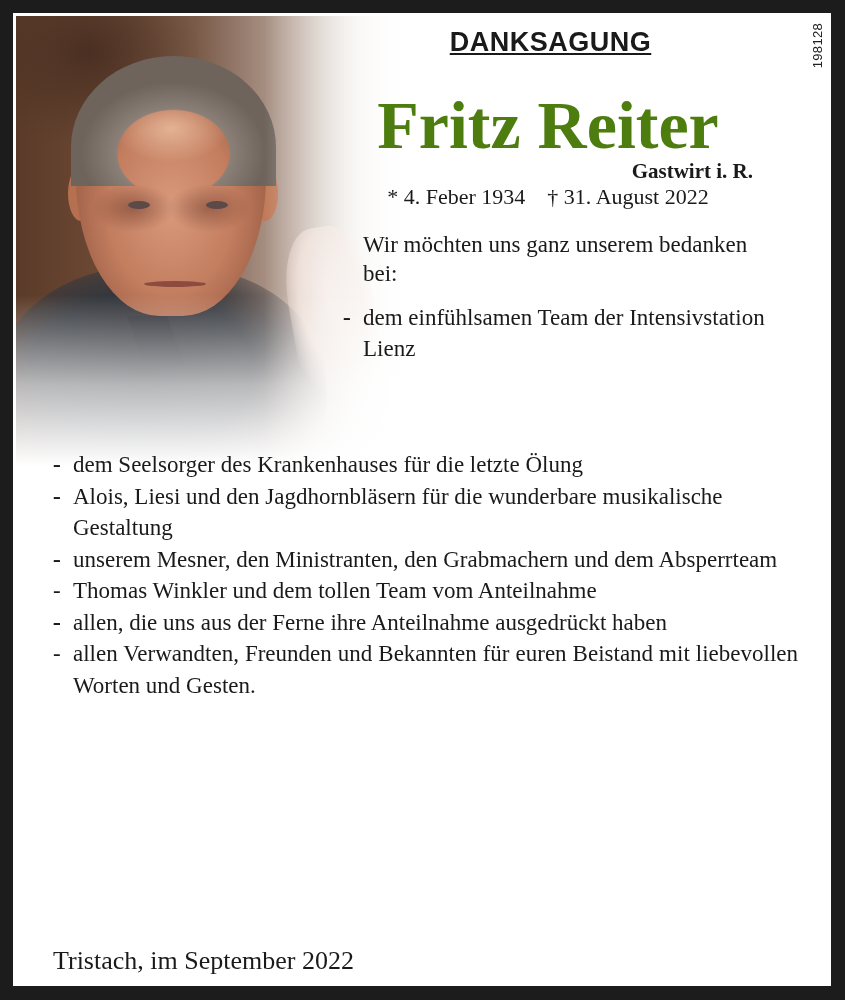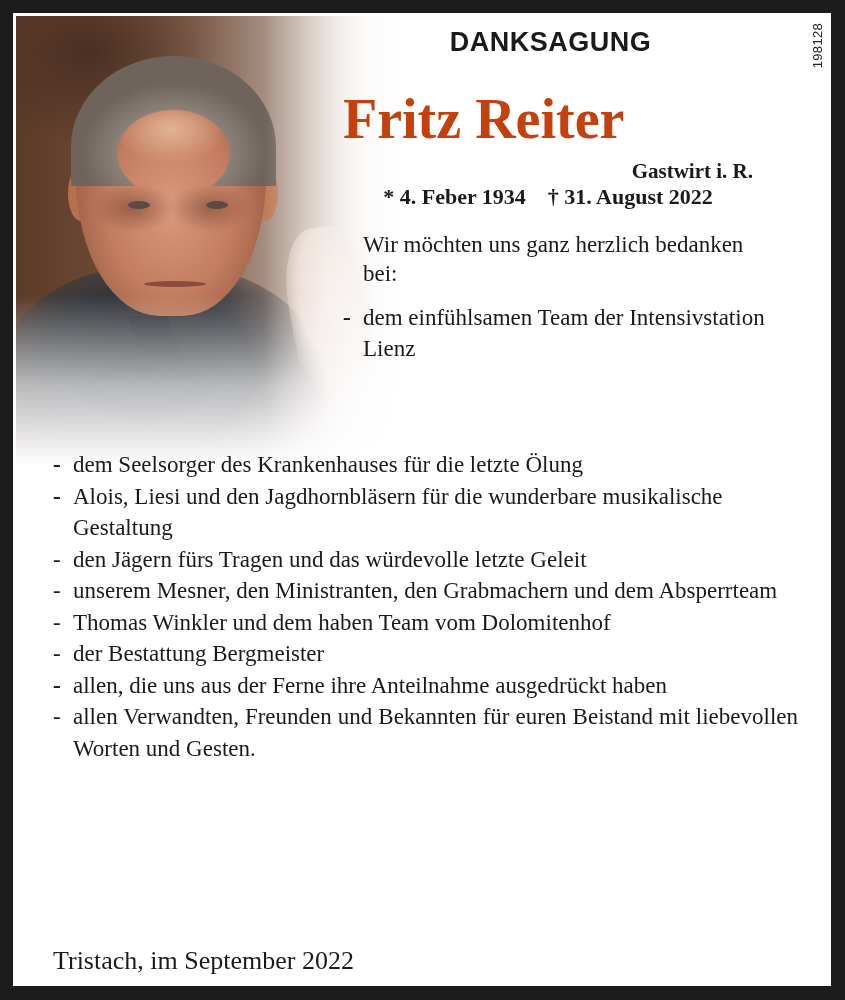--- a/index.html
+++ b/index.html
@@ -113,42 +113,43 @@
   }
   .heading {
     position: absolute;
     left: 370px; top: 14px; width: 335px;
     text-align: center;
     font-family: "Liberation Sans", sans-serif;
     font-weight: bold;
     font-size: 27px;
     letter-spacing: 0.5px;
     color: #1a1a1a;
+    text-decoration: underline;
   }
   .name {
     position: absolute;
     left: 330px; top: 78px; width: 410px;
-    text-align: left;
-    font-weight: bold;
-    font-size: 56px;
+    text-align: center;
+    font-weight: bold;
+    font-size: 68px;
     line-height: 1;
-    color: #c2410c;
+    color: #4d7c0f;
   }
   .occupation {
     position: absolute;
     left: 330px; top: 146px; width: 410px;
     text-align: right;
     font-weight: bold;
     font-size: 21px;
   }
   .dates {
     position: absolute;
     left: 330px; top: 171px; width: 410px;
     text-align: center;
-    font-weight: bold;
+    font-weight: normal;
     font-size: 22px;
     white-space: pre;
   }
   .intro {
     position: absolute;
     left: 350px; top: 217px; width: 400px;
     font-size: 23px;
     line-height: 29px;
   }
   .list {
@@ -207,36 +208,36 @@
     <div class="fade-b"></div>
   </div>
 
   <div class="ref-number">198128</div>
 
   <div class="heading">DANKSAGUNG</div>
   <div class="name">Fritz Reiter</div>
   <div class="occupation">Gastwirt i. R.</div>
   <div class="dates"><span>* 4. Feber 1934</span>    <span>† 31. August 2022</span></div>
 
-  <div class="intro">Wir möchten uns ganz herzlich bedanken bei:</div>
+  <div class="intro">Wir möchten uns ganz unserem bedanken bei:</div>
 
   <ul class="list list-top">
     <li><span class="dash">-</span></li>
     <li><span class="dash">-</span><span>dem einfühlsamen Team der Intensivstation Lienz</span></li>
   </ul>
 
   <ul class="list list-main">
     <li><span class="dash">-</span></li>
     <li><span class="dash">-</span><span>dem Seelsorger des Krankenhauses für die letzte Ölung</span></li>
     <li><span class="dash">-</span></li>
     <li><span class="dash">-</span><span>Alois, Liesi und den Jagdhornbläsern für die wunderbare musikalische Gestaltung</span></li>
-    <li><span class="dash">-</span><span>den Jägern fürs Tragen und das würdevolle letzte Geleit</span></li>
+    <li><span class="dash">-</span></li>
     <li><span class="dash">-</span><span>unserem Mesner, den Ministranten, den Grabmachern und dem Absperrteam</span></li>
-    <li><span class="dash">-</span><span>Thomas Winkler und dem haben Team vom Dolomitenhof</span></li>
-    <li><span class="dash">-</span><span>der Bestattung Bergmeister</span></li>
+    <li><span class="dash">-</span><span>Thomas Winkler und dem tollen Team vom Anteilnahme</span></li>
+    <li><span class="dash">-</span></li>
     <li><span class="dash">-</span></li>
     <li><span class="dash">-</span><span>allen, die uns aus der Ferne ihre Anteilnahme ausgedrückt haben</span></li>
     <li class="justify"><span class="dash">-</span><span>allen Verwandten, Freunden und Bekannten für euren Beistand mit liebevollen Worten und Gesten.</span></li>
   </ul>
 
   <div class="footer-left">Tristach, im September 2022</div>
   <div class="footer-right">Im Namen der Angehörigen</div>
 </div>
 
 </body></html>

